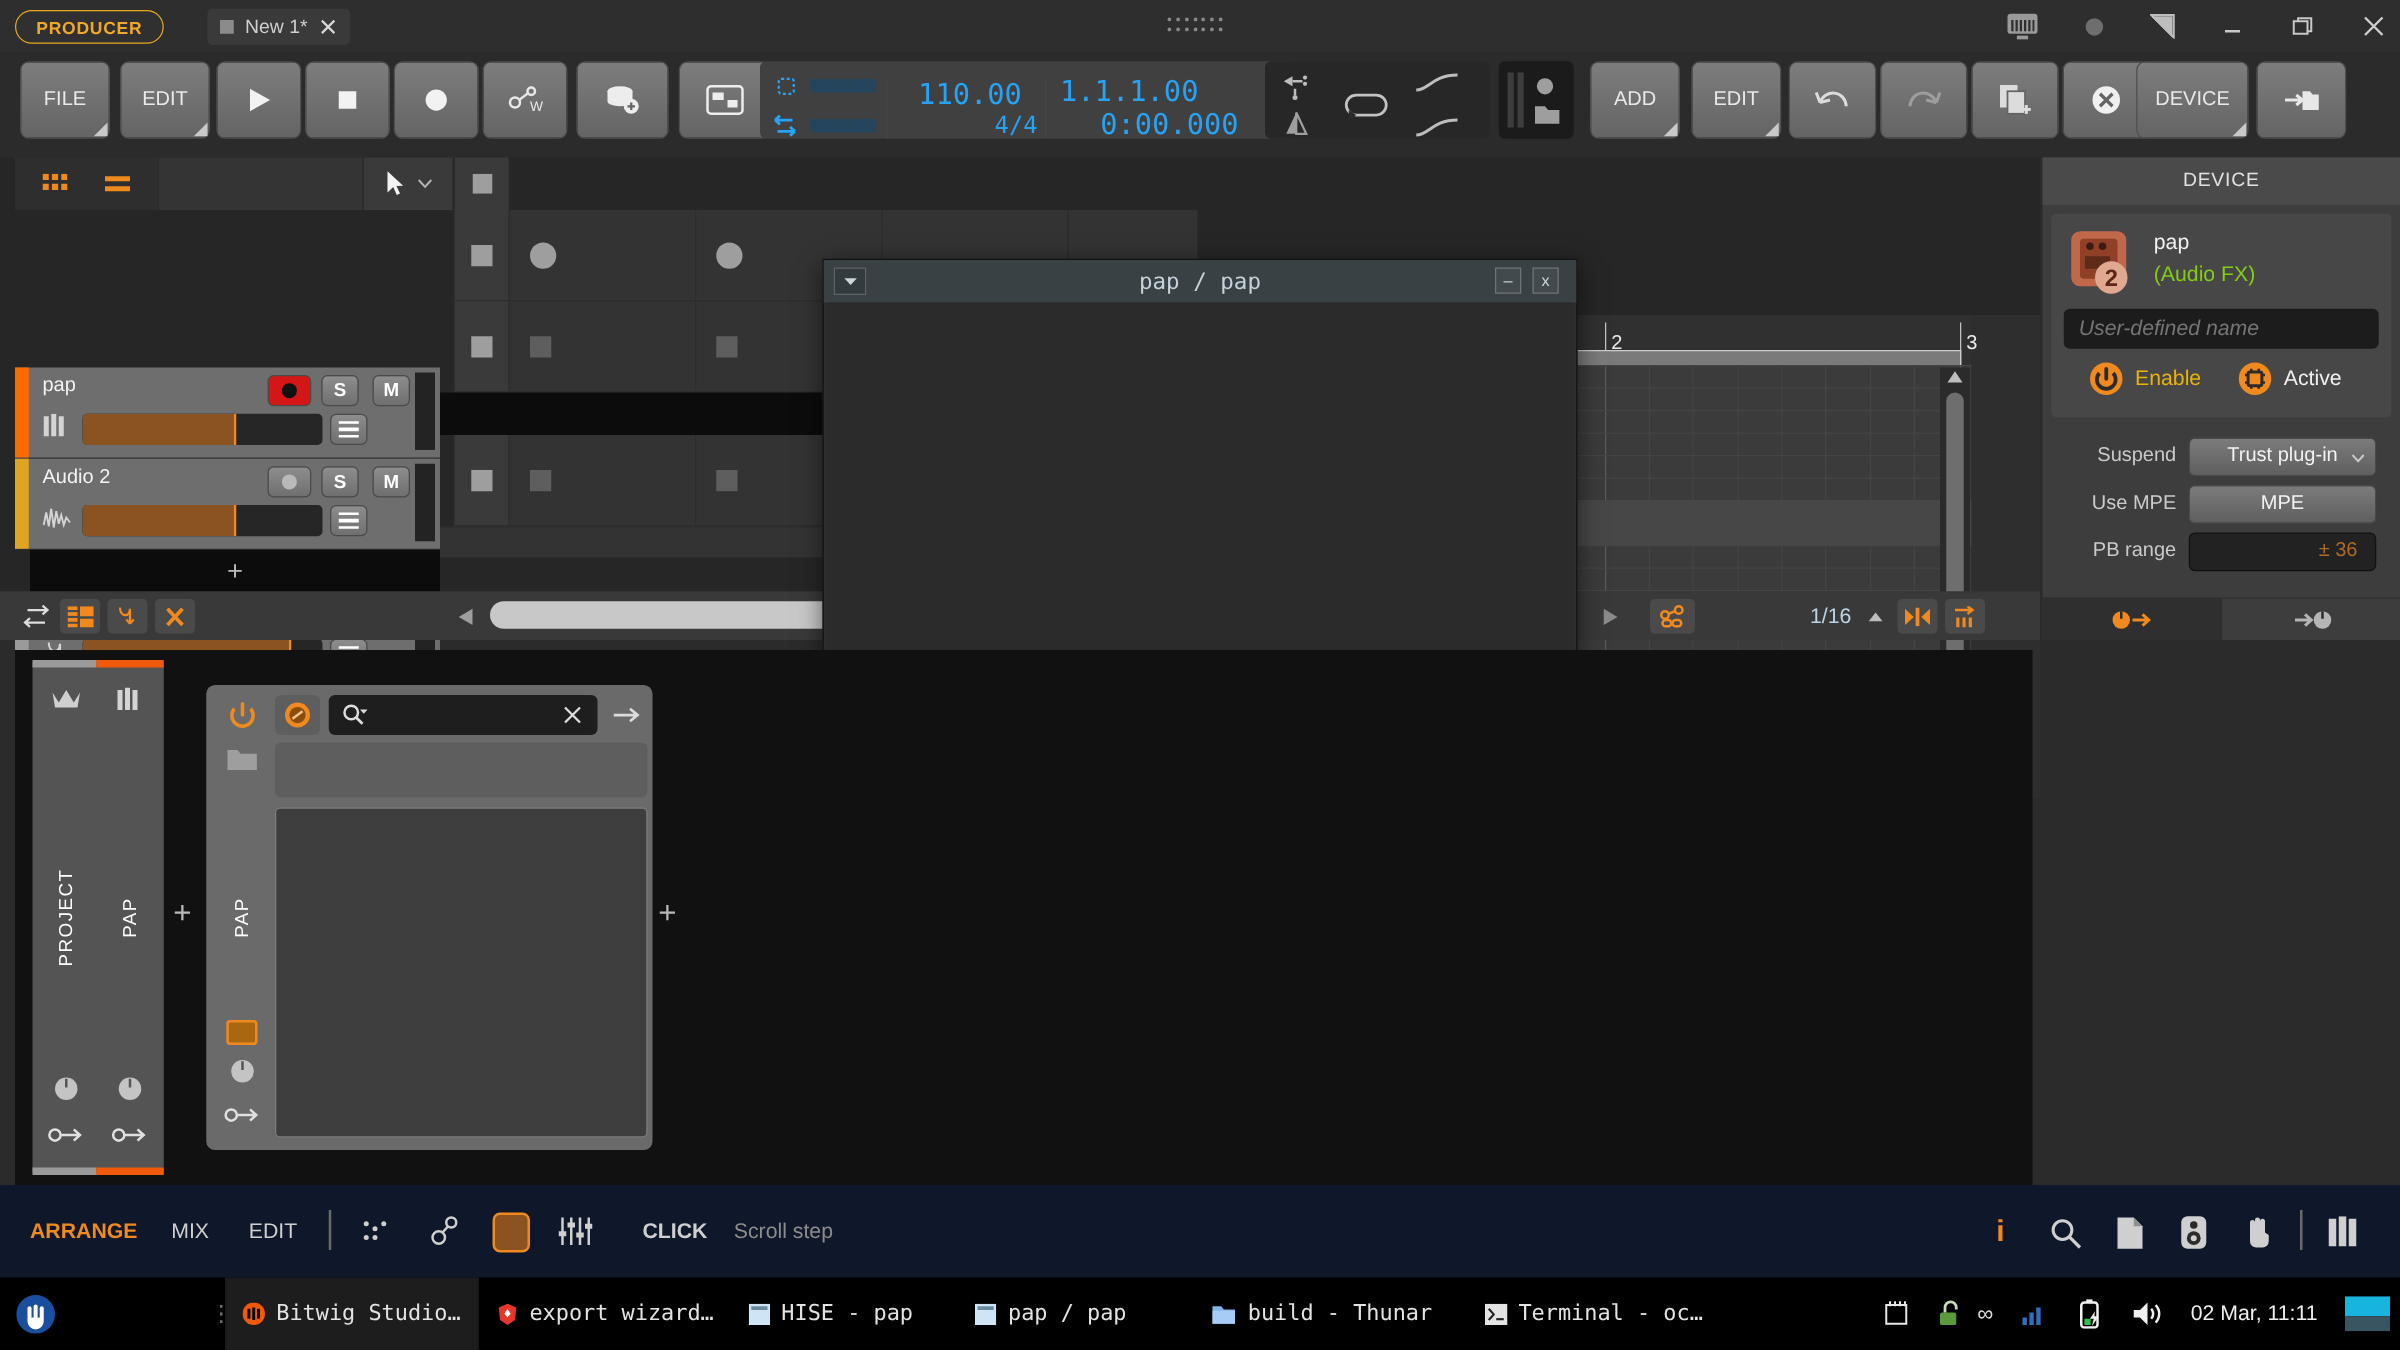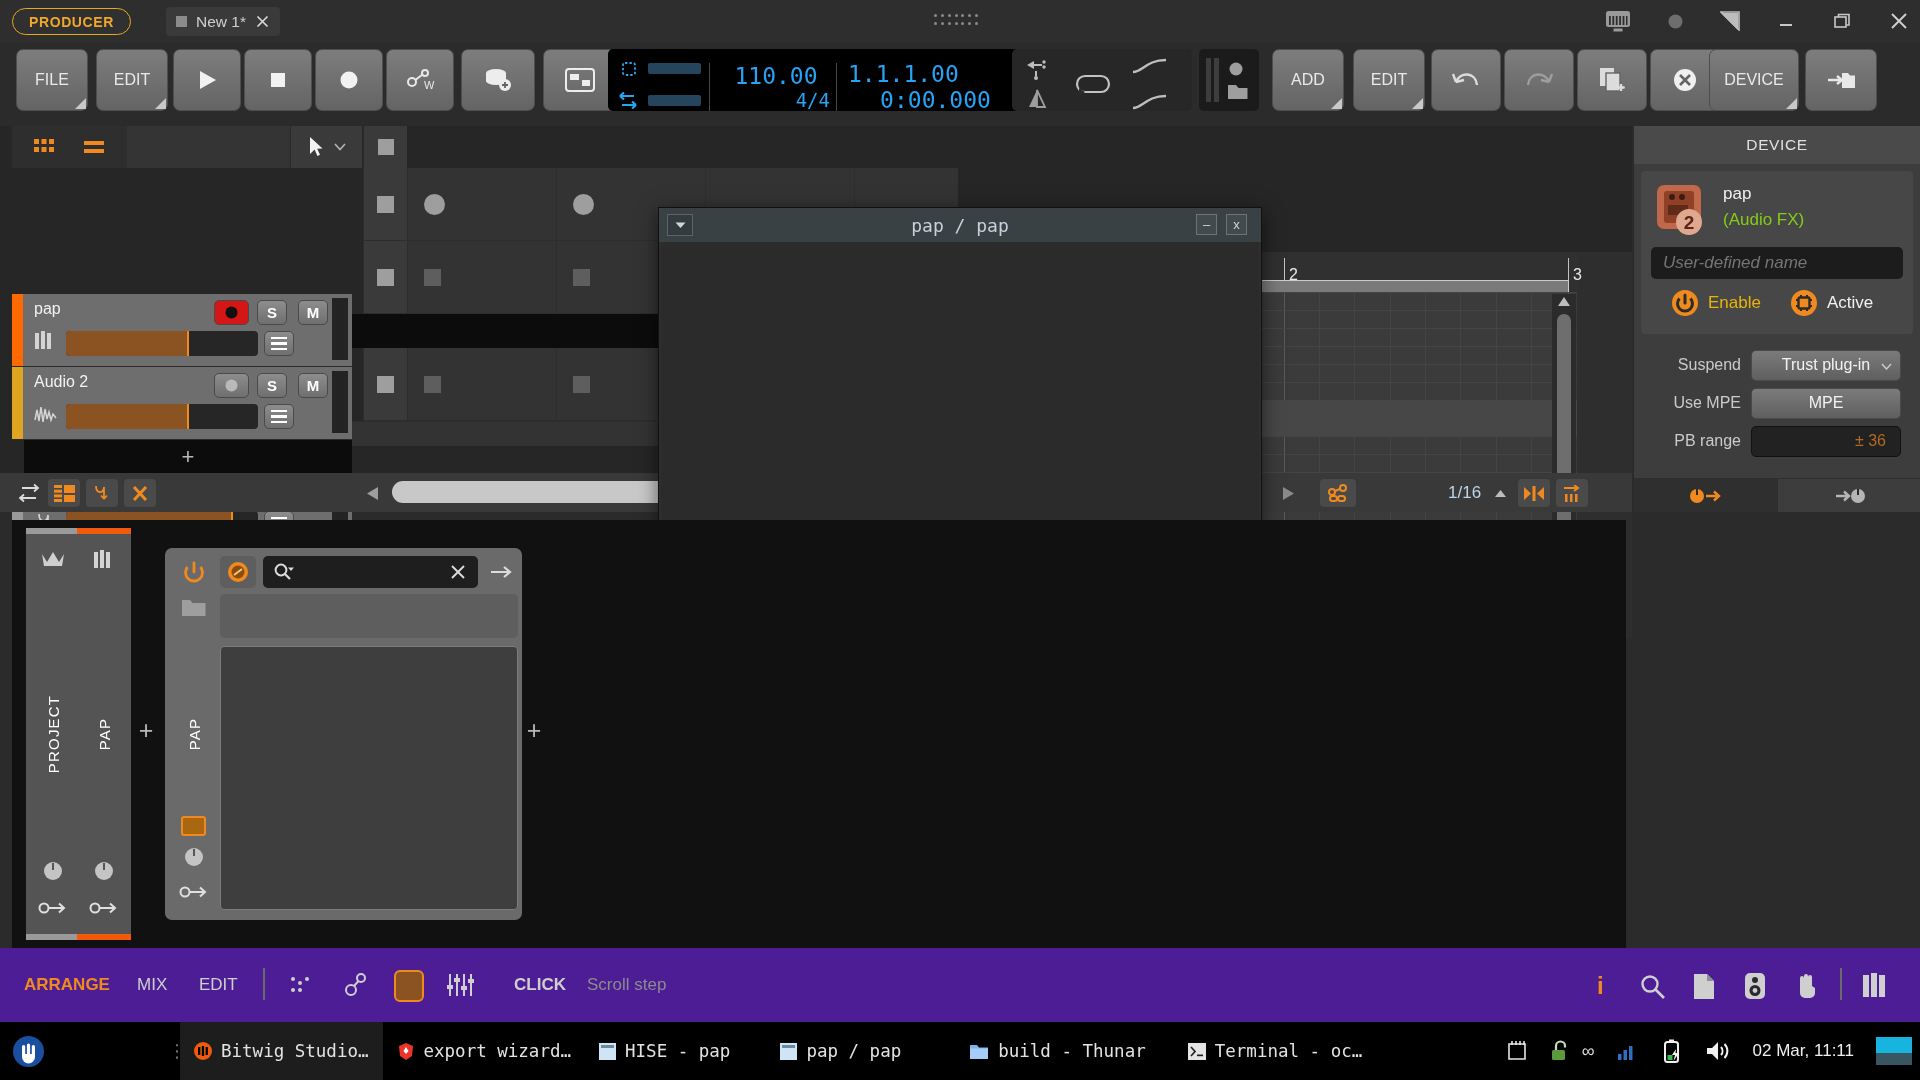--- a/index.html
+++ b/index.html
@@ -25,21 +25,21 @@
   .win-icons { position:absolute; right:10px; top:0; height:42px; display:flex; align-items:center; gap:36px; }
   .win-icons .wi { color:#c8c8c8; display:flex; align-items:center; justify-content:center; }
 
   
   .toolbar { position:absolute; left:0; top:42px; width:1920px; height:76px; background:#2b2b2b; }
   .tbtn { position:absolute; top:7px; height:62px; background:linear-gradient(#7d7d7d,#646464);
       border-radius:7px; color:#e9e9e9; font-size:16px; display:flex; align-items:center;
       justify-content:center; border:1px solid #4e4e4e; }
   .tbtn.corner::after { content:""; position:absolute; right:1px; bottom:1px; border-width:0 0 11px 11px;
       border-style:solid; border-color:transparent transparent #c9c9c9 transparent; }
-  .tgroup { position:absolute; top:7px; height:62px; background:#000000; border-radius:5px; }
+  .tgroup { position:absolute; top:7px; height:62px; background:#404040; border-radius:5px; }
   .numfield { position:absolute; top:7px; height:62px; display:flex; flex-direction:column;
       justify-content:center; color:#27a3f5; font-family:"DejaVu Sans Mono", monospace; font-size:23px; }
   .numfield .b { text-align:right; font-size:19px; }
   .sepv { position:absolute; top:14px; width:1px; height:48px; background:#464646; }
 
   
   .arranger { position:absolute; left:0; top:126px; width:1632px; height:386px; background:#262626; }
   .trackhdrcol { position:absolute; left:12px; top:126px; width:340px; height:386px; }
   .trk { position:absolute; left:0; width:340px; height:73px; background:#6e6e6e; border-bottom:1px solid #2a2a2a;}
   .trk .stripe { position:absolute; left:0; top:0; width:11px; height:100%; }
@@ -91,21 +91,21 @@
   
   .chainzone { position:absolute; left:12px; top:520px; width:1614px; height:428px; background:#111; }
   .railcol { position:absolute; top:8px; width:54px; height:412px; background:#545454; border-radius:3px; }
   .railcol .cap { position:absolute; left:0; top:0; width:100%; height:6px; }
   .railcol .capb { position:absolute; left:0; bottom:0; width:100%; height:6px; }
   .vtext { position:absolute; left:50%; top:50%; transform:translate(-50%,-50%) rotate(-90deg);
       color:#fff; font-size:15px; letter-spacing:1.2px; white-space:nowrap; }
   .devbox { position:absolute; background:#6a6a6a; border-radius:7px; }
 
   
-  .statusbar { position:absolute; left:0; top:948px; width:1920px; height:74px; background:#4c1d95; }
+  .statusbar { position:absolute; left:0; top:948px; width:1920px; height:74px; background:#0f172a; }
   .stxt { color:#cfcfcf; font-size:17px; }
   .stxt.on { color:#f08a1e; }
 
   
   #taskbar { position:absolute; left:0; top:1022px; width:1920px; height:58px; background:#000; }
   .tasks { position:absolute; left:60px; top:0; height:58px; display:flex; align-items:center; gap:0; }
   .task { display:flex; align-items:center; gap:9px; padding:0 14px; height:58px;
       color:#e2e2e2; font-family:"DejaVu Sans Mono", monospace; font-size:17.5px; white-space:nowrap; }
   .task.active { background:#1d1d1d;align-items:center; }
   .tray { position:absolute; right:8px; top:0; height:58px; display:flex; align-items:center; gap:22px; }

